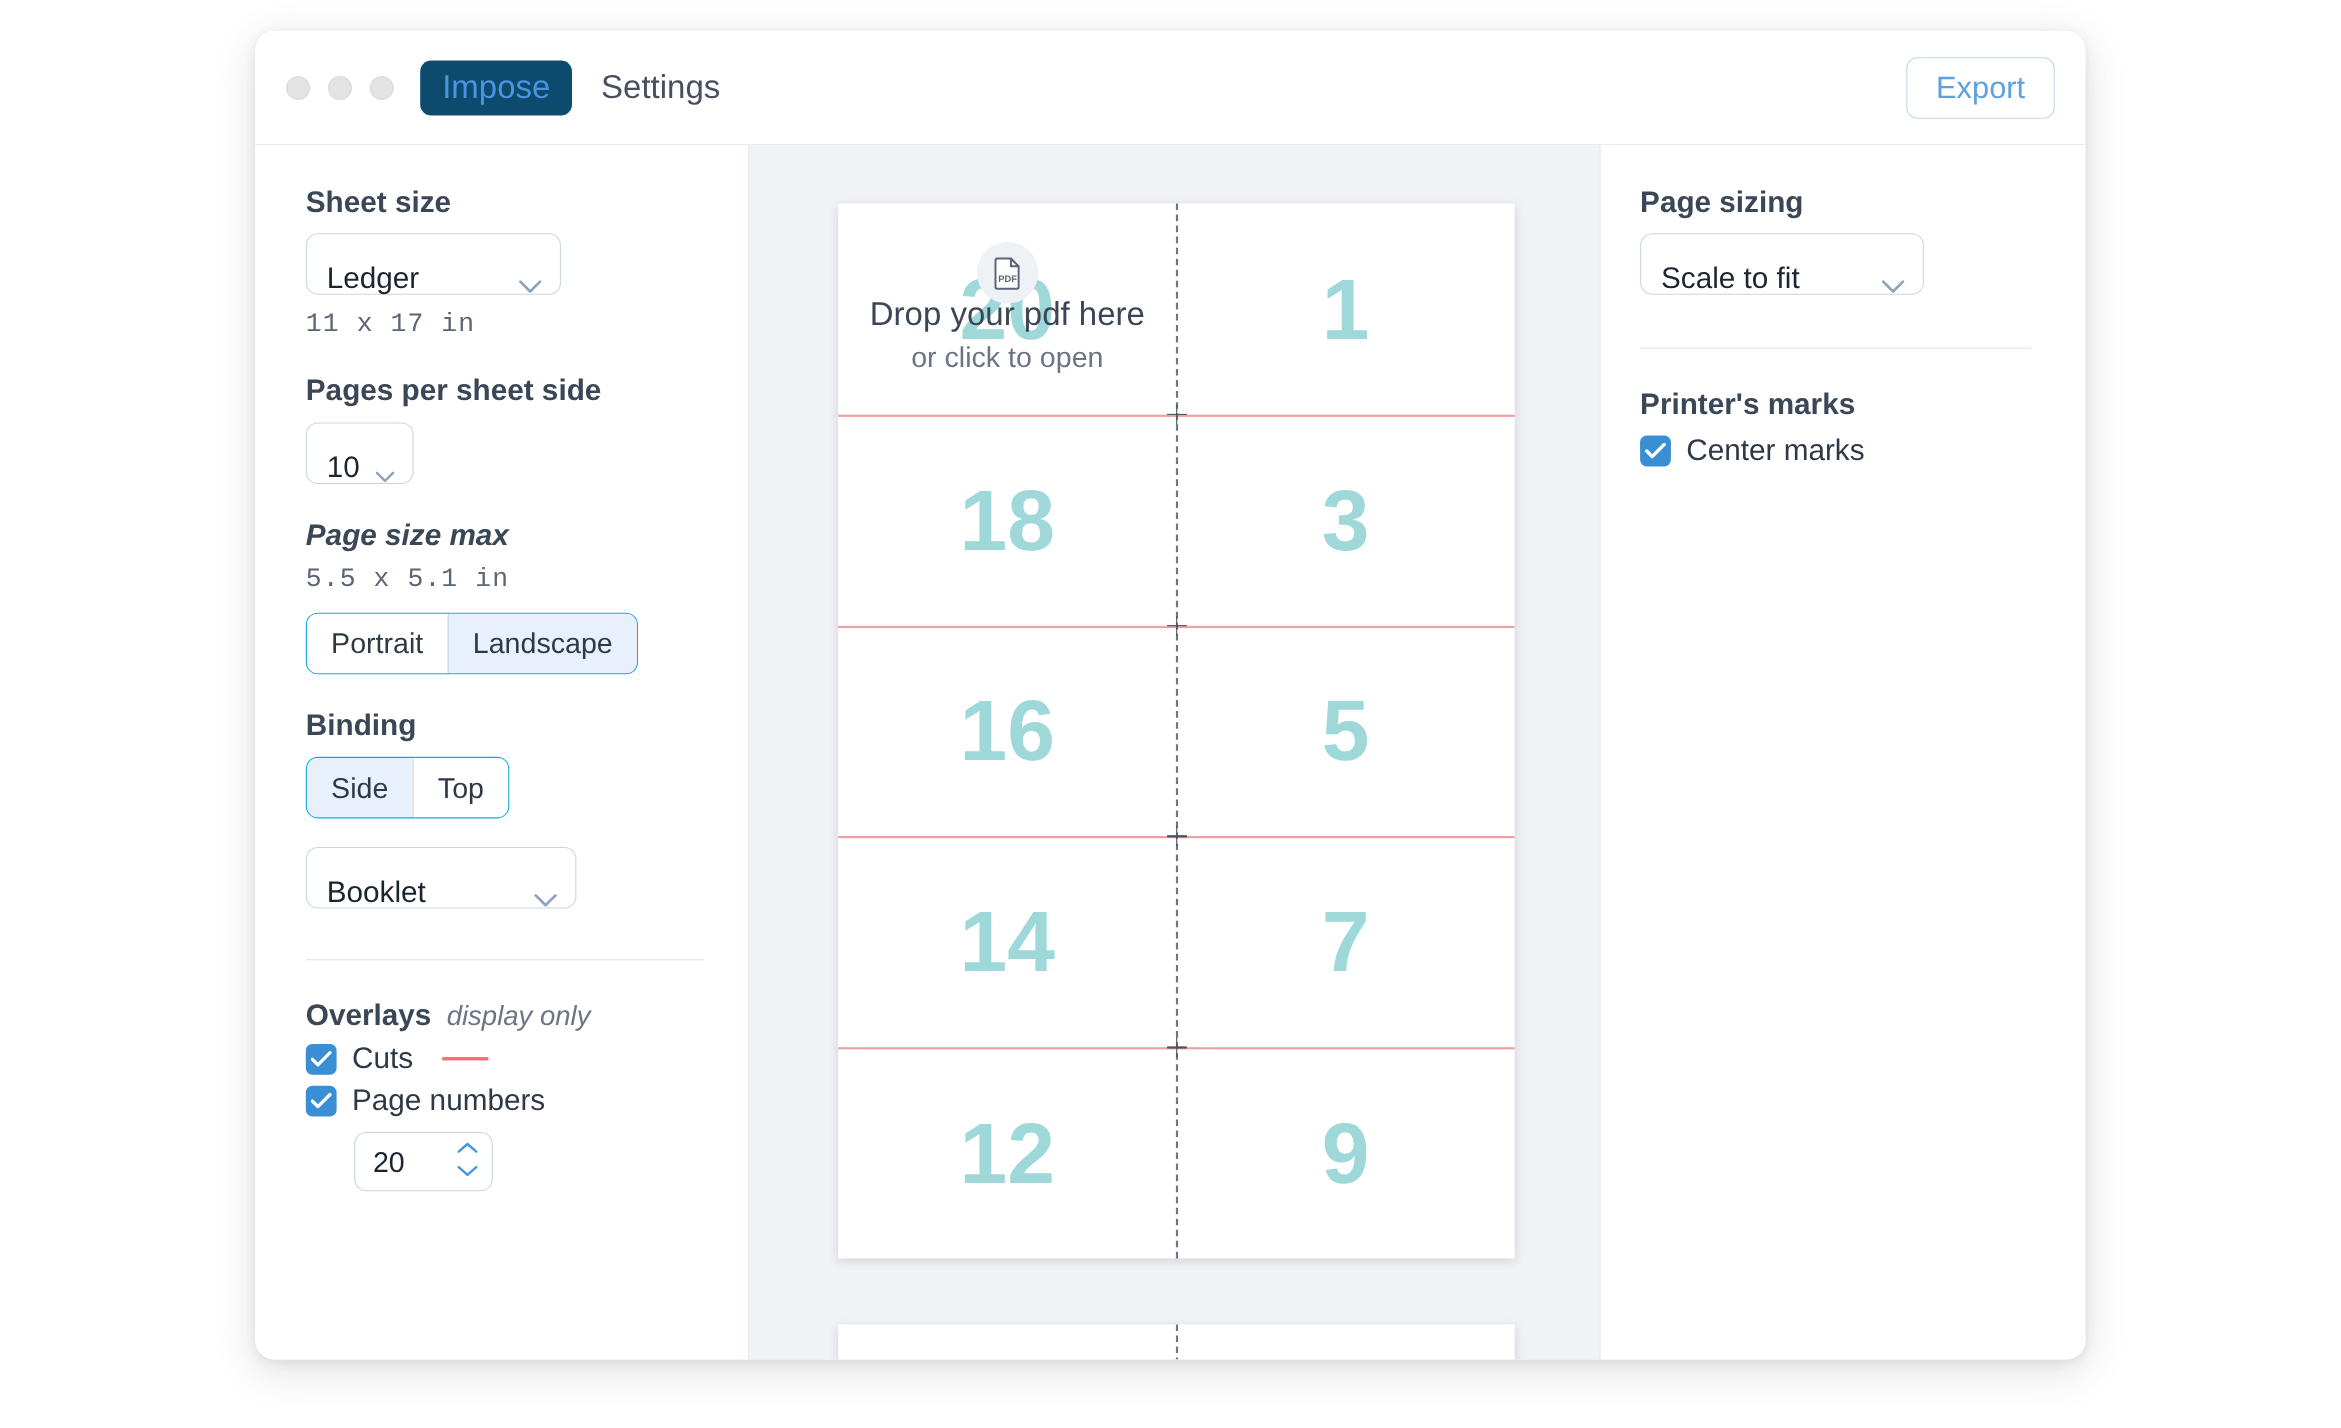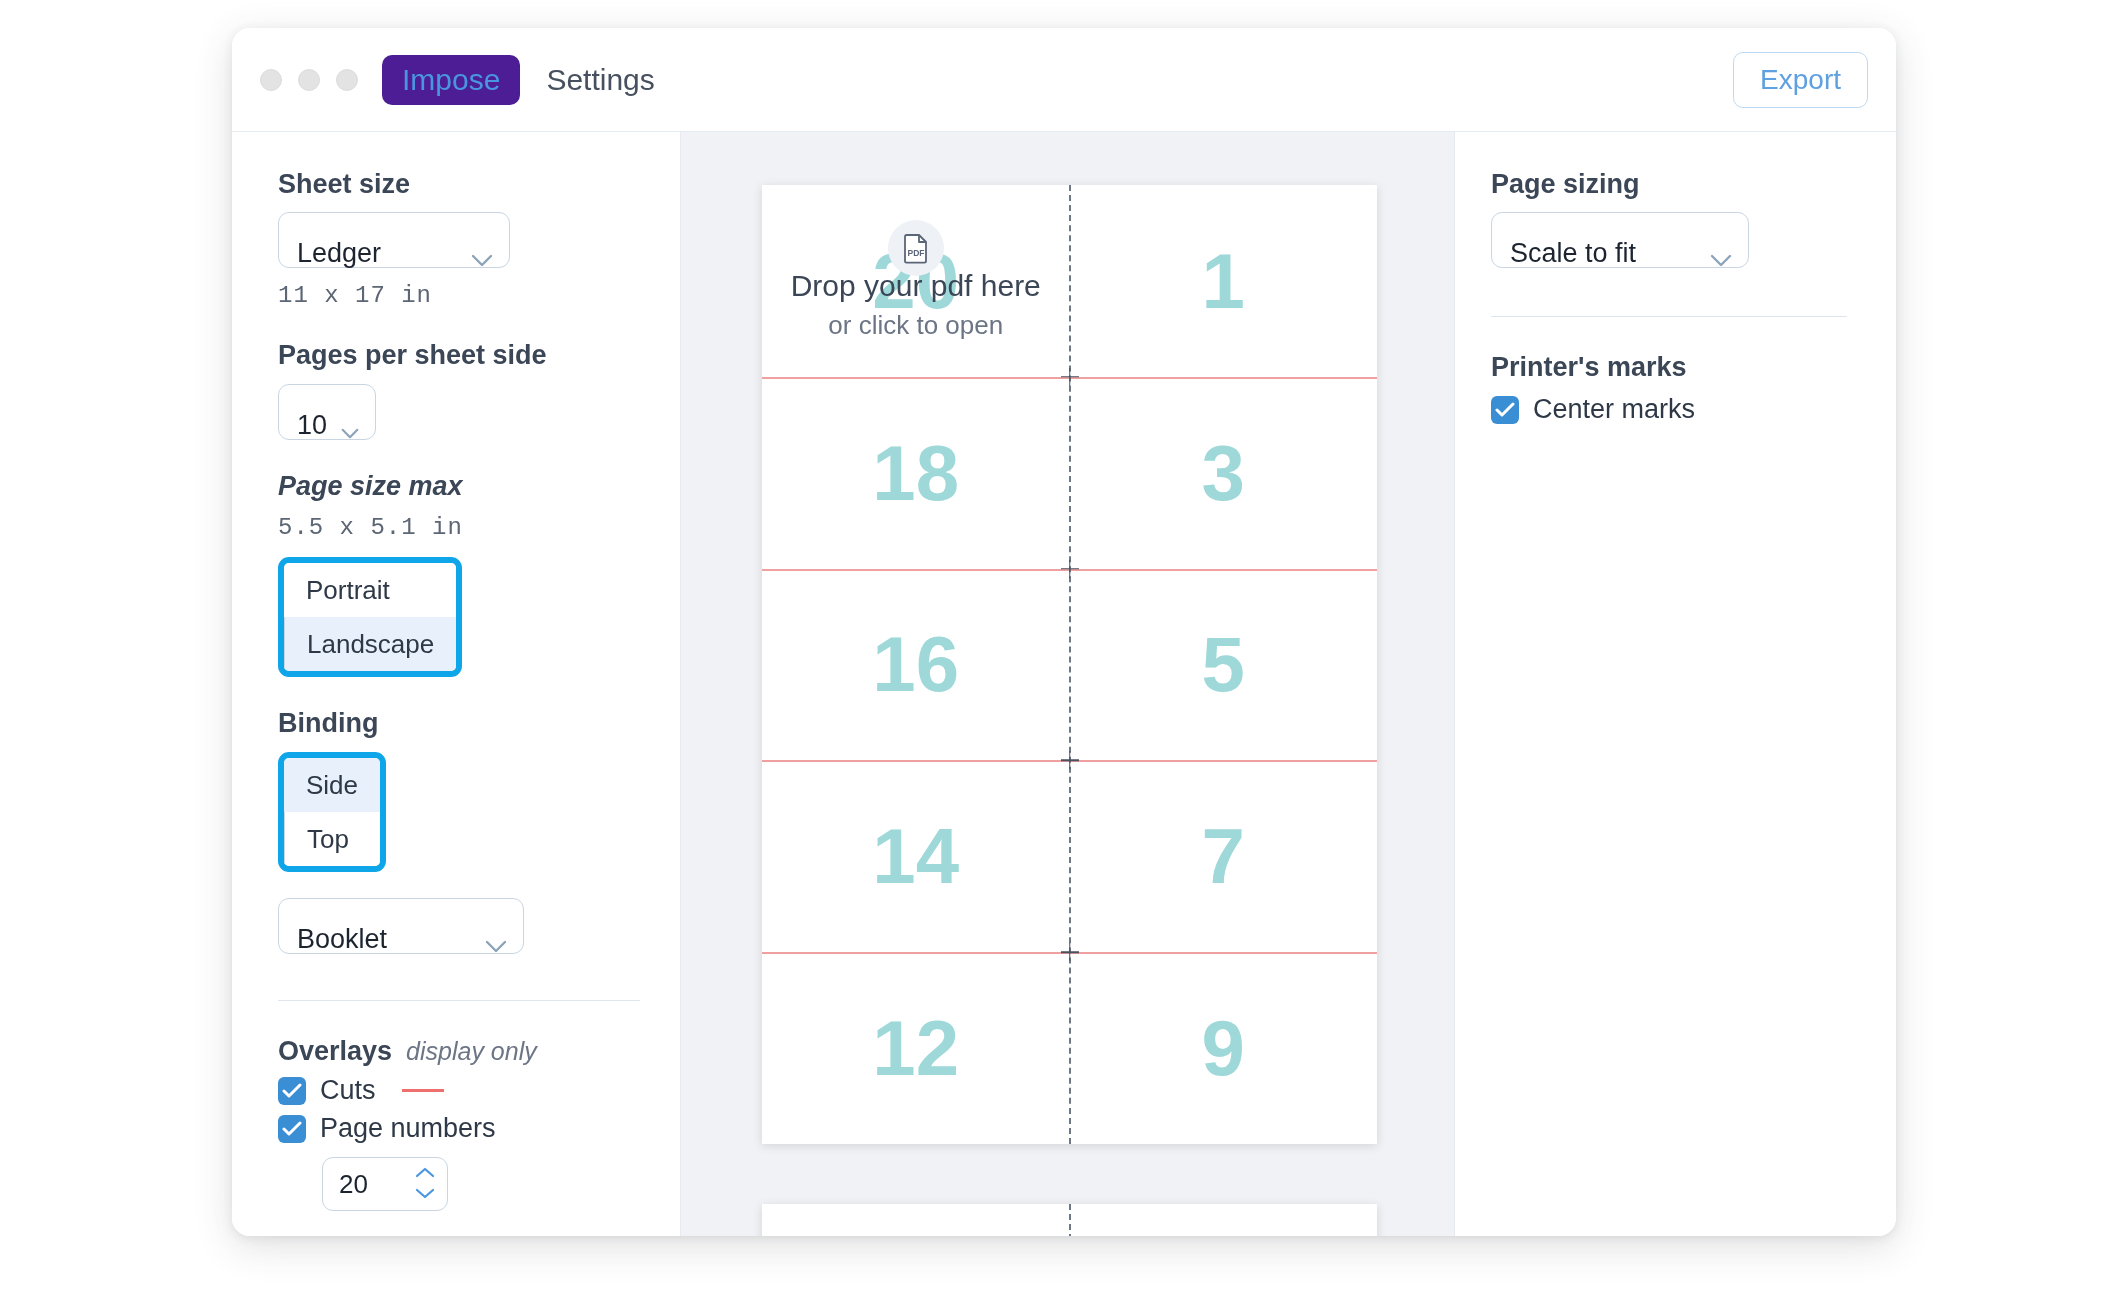--- a/index.html
+++ b/index.html
@@ -66,21 +66,21 @@
   }
   .tab {
     font-size: 30px;
     color: #46505e;
     padding: 10px 20px;
     border-radius: 10px;
     line-height: 1;
     white-space: nowrap;
   }
   .tab.active {
-    background: #4c1d95;
+    background: #0c4a6e;
     color: #4a95e0;
   }
   .export-btn {
     position: absolute;
     right: 28px;
     top: 50%;
     transform: translateY(-50%);
     font-size: 28px;
     color: #5fa0e0;
     border: 1px solid #bcd9f3;
@@ -154,25 +154,24 @@
   }
   .chev {
     width: 22px; height: 13px;
     flex: none;
     margin-left: 14px;
   }
   .chev svg { display: block; }
 
   .seg-group {
     display: inline-flex;
-    border: 6px solid #0ea5e9;
+    border: 1px solid #0ea5e9;
     border-radius: 11px;
     overflow: hidden;
     background: #fef9c3;
-    flex-direction: column;
   }
   .seg {
     font-size: 26px;
     color: #2e3846;
     padding: 14px 22px;
     line-height: 1;
     background: #ffffff;
     white-space: nowrap;
   }
   .seg + .seg { border-left: 1px solid #c9d6e2; }

